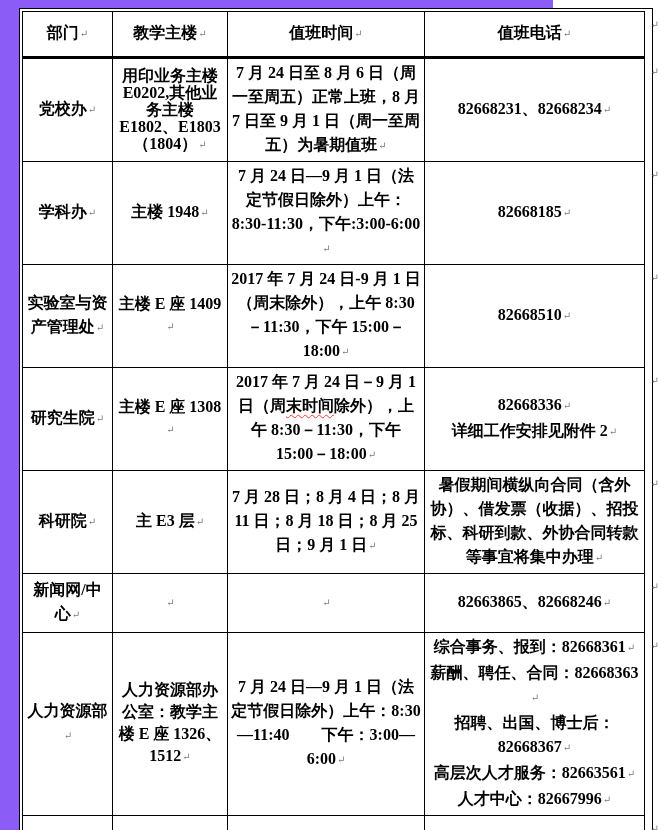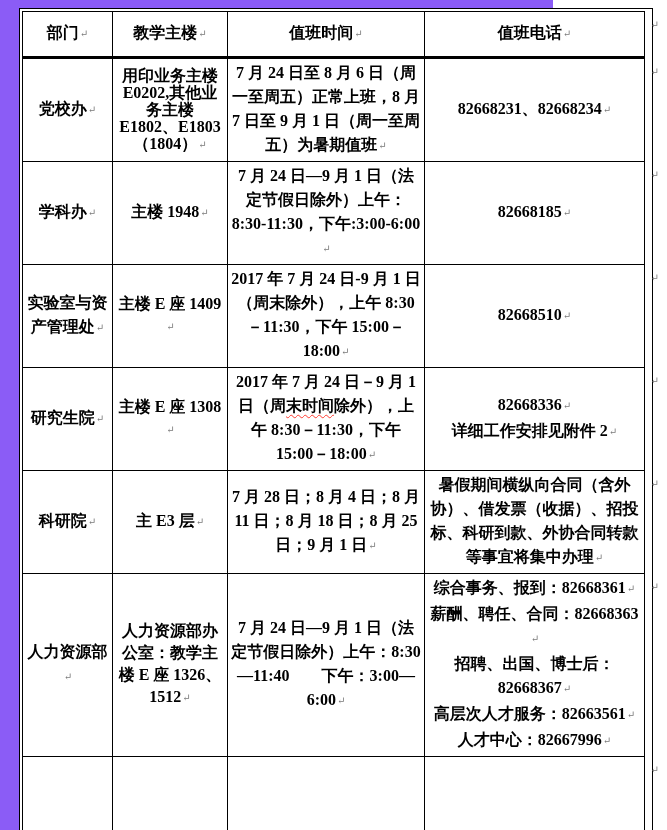--- a/index.html
+++ b/index.html
@@ -96,20 +96,30 @@
           </td>
         </tr>
 
         <tr class="r5">
           <td><span>科研院</span><span class="pm"></span></td>
           <td class="loc"><span>主 E3 层</span><span class="pm"></span></td>
           <td><span>7 月 28 日；8 月 4 日；8 月 11 日；8 月 18 日；8 月 25 日；9 月 1 日</span><span class="pm"></span></td>
           <td><span>暑假期间横纵向合同（含外协）、借发票（收据）、招投标、科研到款、外协合同转款等事宜将集中办理</span><span class="pm"></span><span class="pm rowend"></span></td>
         </tr>
 
+        <tr class="r6">
+          <td><span>新闻网/中心</span><span class="pm"></span></td>
+          <td class="loc">
+              <span class="pm pm-center"></span>
+            </td>
+          <td>
+              <span class="pm pm-center"></span>
+            </td>
+          <td><span>82663865、82668246</span><span class="pm"></span><span class="pm rowend"></span></td>
+        </tr>
 
         <tr class="r7">
           <td><span>人力资源部</span><span class="pm"></span></td>
           <td class="loc"><span>人力资源部办公室：教学主楼 E 座 1326、1512</span><span class="pm"></span></td>
           <td><span>7 月 24 日—9 月 1 日（法定节假日除外）上午：8:30—11:40　　下午：3:00—6:00</span><span class="pm"></span></td>
           <td class="phones">
             <div class="ln"><span>综合事务、报到：82668361</span><span class="pm"></span></div>
             <div class="ln"><span>薪酬、聘任、合同：82668363</span><span class="pm"></span></div>
             <div class="ln"><span>招聘、出国、博士后：82668367</span><span class="pm"></span></div>
             <div class="ln"><span>高层次人才服务：82663561</span><span class="pm"></span></div>

